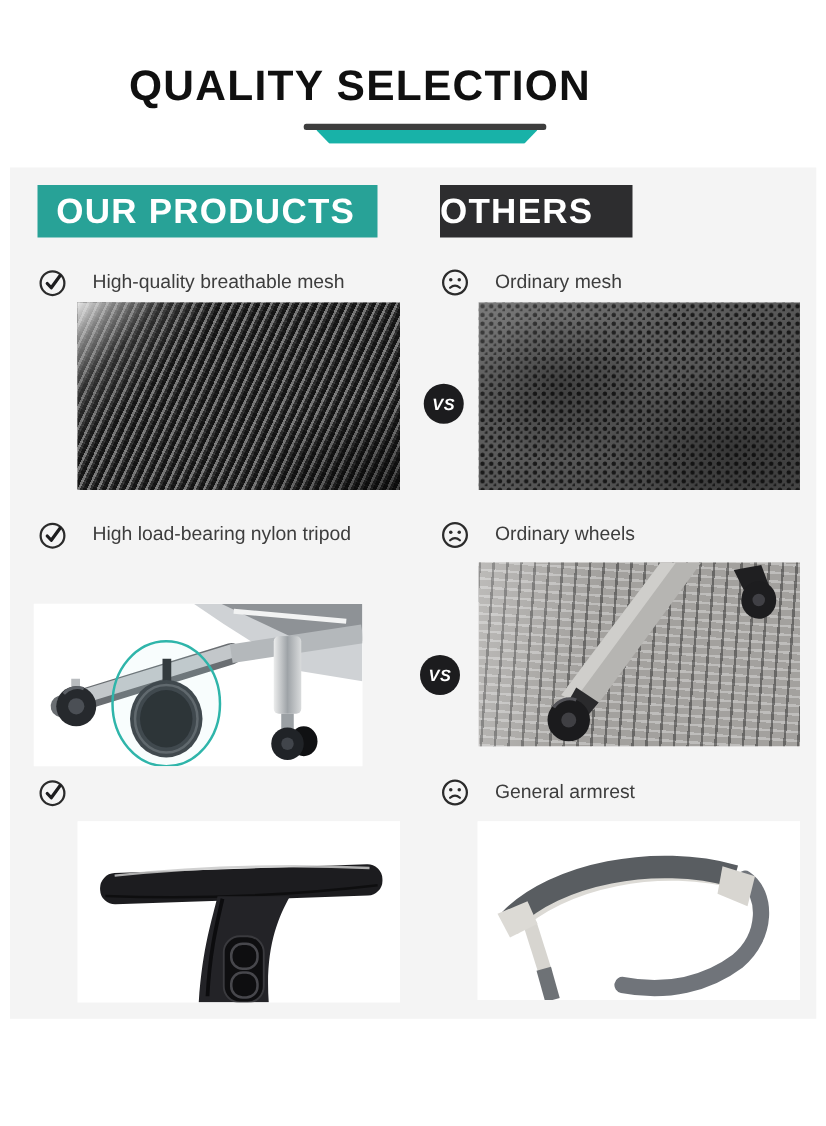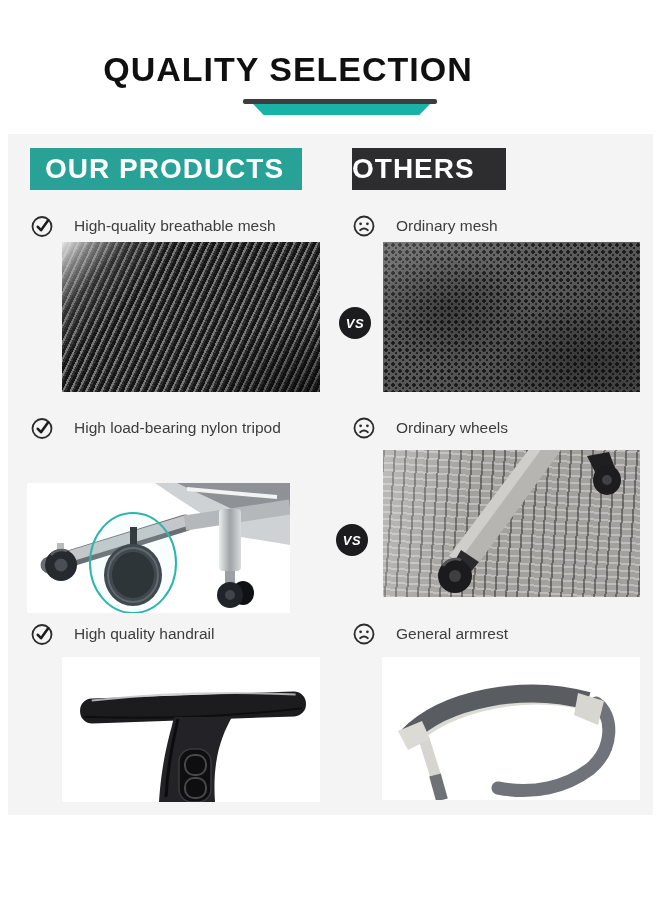--- a/index.html
+++ b/index.html
@@ -186,21 +186,20 @@
       <ellipse cx="224" cy="30" rx="5" ry="5" fill="#404045"></ellipse>
     </svg>
   </div>
   <div class="abs vs" style="left:336px;top:524px">VS</div>
 
   <div class="abs lbl" style="left:30px;top:621px">
     <svg width="24" height="24" viewBox="0 0 24 24">
       <circle cx="12" cy="12.5" r="9.5" fill="none" stroke="#2b2b2b" stroke-width="1.8"></circle>
       <path d="M7.8 12.8 l3.2 3.4 L18 6.6" fill="none" stroke="#1d1d1f" stroke-width="2.6" stroke-linecap="round" stroke-linejoin="round"></path>
     </svg>
-    <span>High quality handrail</span>
   </div>
   <div class="abs lbl" style="left:352px;top:621px">
     <svg width="24" height="24" viewBox="0 0 24 24">
       <circle cx="12" cy="12" r="9.5" fill="none" stroke="#2b2b2b" stroke-width="1.8"></circle>
       <circle cx="8.6" cy="9.8" r="1.4" fill="#2b2b2b"></circle>
       <circle cx="15.4" cy="9.8" r="1.4" fill="#2b2b2b"></circle>
       <path d="M8.1 16.2 Q12 12.8 15.9 16.2" fill="none" stroke="#2b2b2b" stroke-width="1.8" stroke-linecap="round"></path>
     </svg>
     <span>General armrest</span>
   </div>

